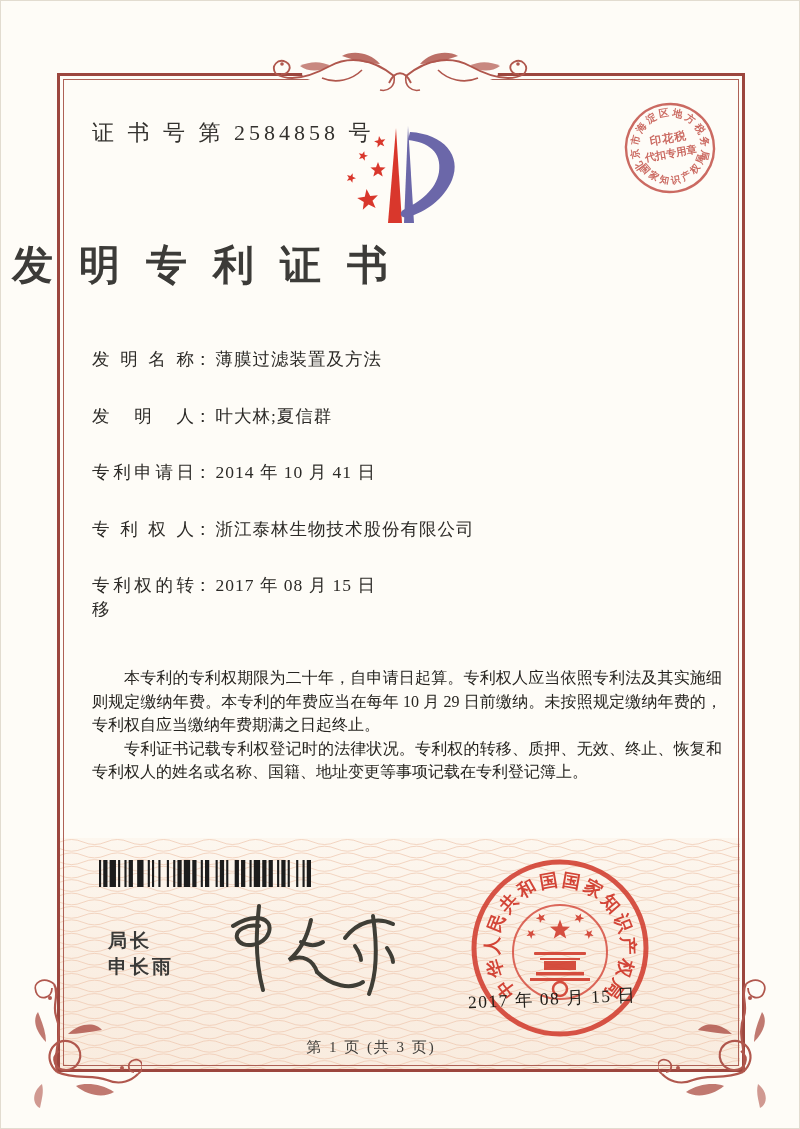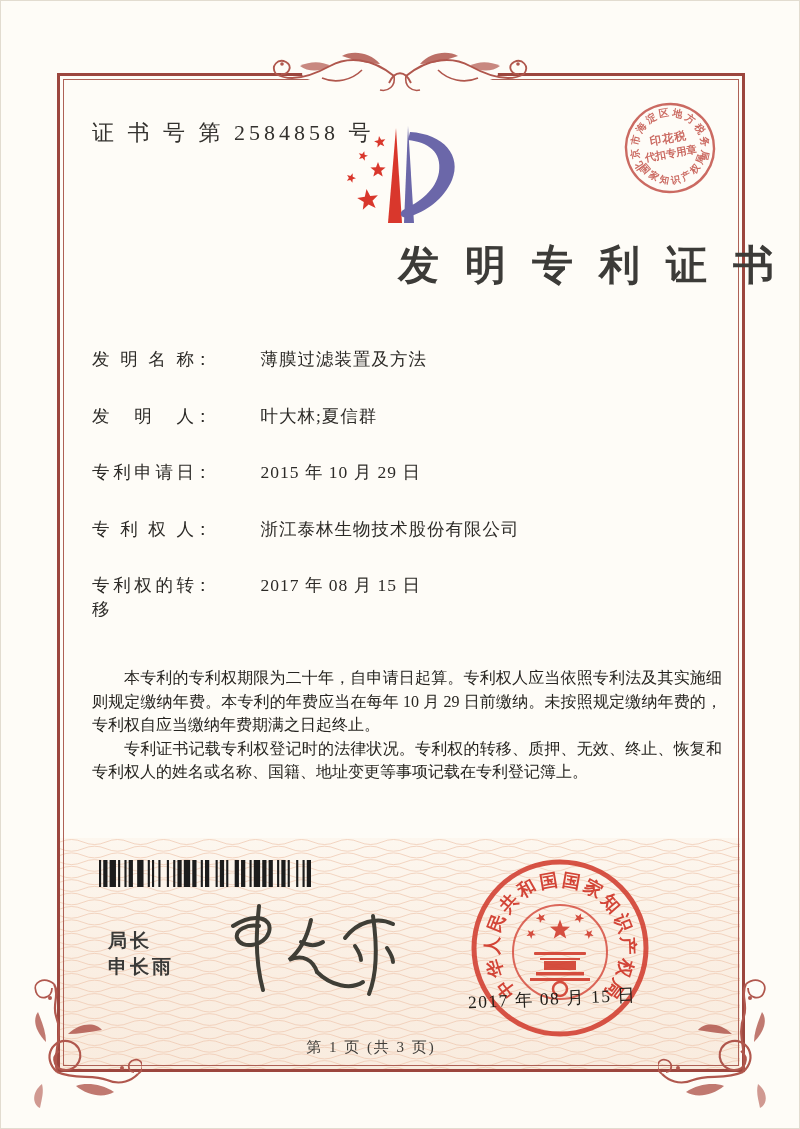--- a/index.html
+++ b/index.html
@@ -13,29 +13,29 @@
   .frame-in{position:absolute;inset:3px;border:1.5px solid #ae6156;}
   .orn{position:absolute;z-index:3;pointer-events:none;}
   .orn-top{left:270px;top:44px;width:260px;height:60px;}
   .orn-bl{left:-28px;top:972px;width:170px;height:170px;}
   .orn-br{left:658px;top:972px;width:170px;height:170px;transform:scaleX(-1);}
   .cert-no{position:absolute;left:92px;top:118px;z-index:4;font-size:22px;
            letter-spacing:4px;color:#33312e;}
   .logo{position:absolute;left:338px;top:122px;width:130px;height:106px;z-index:4;}
   .tax-stamp{position:absolute;left:605px;top:83px;width:130px;height:130px;z-index:5;
              opacity:.88;transform:rotate(-10deg);}
-  .title{position:absolute;left:0;width:800px;top:238px;z-index:4;text-align:right;
+  .title{position:absolute;left:0;width:800px;top:238px;z-index:4;text-align:left;
          font-size:41px;font-weight:600;color:#3c3b38;letter-spacing:26px;padding-left:12px;
          box-sizing:border-box;}
   .fields{position:absolute;left:92px;top:347px;z-index:4;font-size:17.5px;color:#2c2a27;}
   .frow{height:56.5px;}
   .flabel{display:inline-block;width:102px;text-align:justify;text-align-last:justify;
           vertical-align:top;}
   .fcolon{margin-right:4px;}
-  .fvalue{letter-spacing:1px;margin-left:45px;}
+  .fvalue{letter-spacing:1px;}
   .paras{position:absolute;left:92px;top:666px;width:630px;z-index:4;font-size:16px;
          line-height:23.5px;color:#262420;text-align:justify;}
   .paras p{margin:0;text-indent:2em;}
   .barcode{position:absolute;left:99px;top:860px;z-index:4;}
   .signer{position:absolute;left:108px;top:928px;z-index:5;
           font-family:"Liberation Sans","DejaVu Sans",sans-serif;font-weight:700;
           color:#3a3a38;font-size:19px;letter-spacing:3px;}
   .signer .name{}
   .signature{position:absolute;left:215px;top:898px;width:212px;height:108px;z-index:6;}
   .seal{position:absolute;left:465px;top:853px;width:190px;height:190px;z-index:5;opacity:.93;}
@@ -175,21 +175,21 @@
       <text transform="translate(93.1,81.3) rotate(-60.0)" text-anchor="middle" dominant-baseline="central" font-size="9.5" font-weight="700" fill="#c4574e" font-family="&quot;Liberation Serif&quot;,serif">局</text>
       <text x="65" y="59" text-anchor="middle" font-size="11.5" font-weight="700" fill="#c4574e" letter-spacing="1">印花税</text>
       <text x="65" y="74" text-anchor="middle" font-size="10.5" font-weight="700" fill="#c4574e">代扣专用章</text>
     </svg>
 
   <div class="title">发明专利证书</div>
 
   <div class="fields">
     <div class="frow"><span class="flabel">发明名称</span><span class="fcolon">：</span><span class="fvalue">薄膜过滤装置及方法</span></div>
     <div class="frow"><span class="flabel">发明人</span><span class="fcolon">：</span><span class="fvalue">叶大林;夏信群</span></div>
-    <div class="frow"><span class="flabel">专利申请日</span><span class="fcolon">：</span><span class="fvalue">2015 年 10 月 29 日</span></div>
+    <div class="frow"><span class="flabel">专利申请日</span><span class="fcolon">：</span><span class="fvalue">2014 年 10 月 41 日</span></div>
     <div class="frow"><span class="flabel">专利权人</span><span class="fcolon">：</span><span class="fvalue">浙江泰林生物技术股份有限公司</span></div>
     <div class="frow"><span class="flabel">专利权的转移</span><span class="fcolon">：</span><span class="fvalue">2017 年 08 月 15 日</span></div>
   </div>
 
   <div class="paras">
     <p>本专利的专利权期限为二十年，自申请日起算。专利权人应当依照专利法及其实施细则规定缴纳年费。本专利的年费应当在每年 10 月 29 日前缴纳。未按照规定缴纳年费的，专利权自应当缴纳年费期满之日起终止。</p>
     <p>专利证书记载专利权登记时的法律状况。专利权的转移、质押、无效、终止、恢复和专利权人的姓名或名称、国籍、地址变更等事项记载在专利登记簿上。</p>
   </div>
 
   <svg id="barcode" class="barcode" height="27" viewBox="0 0 100 26" width="212" preserveAspectRatio="none">

